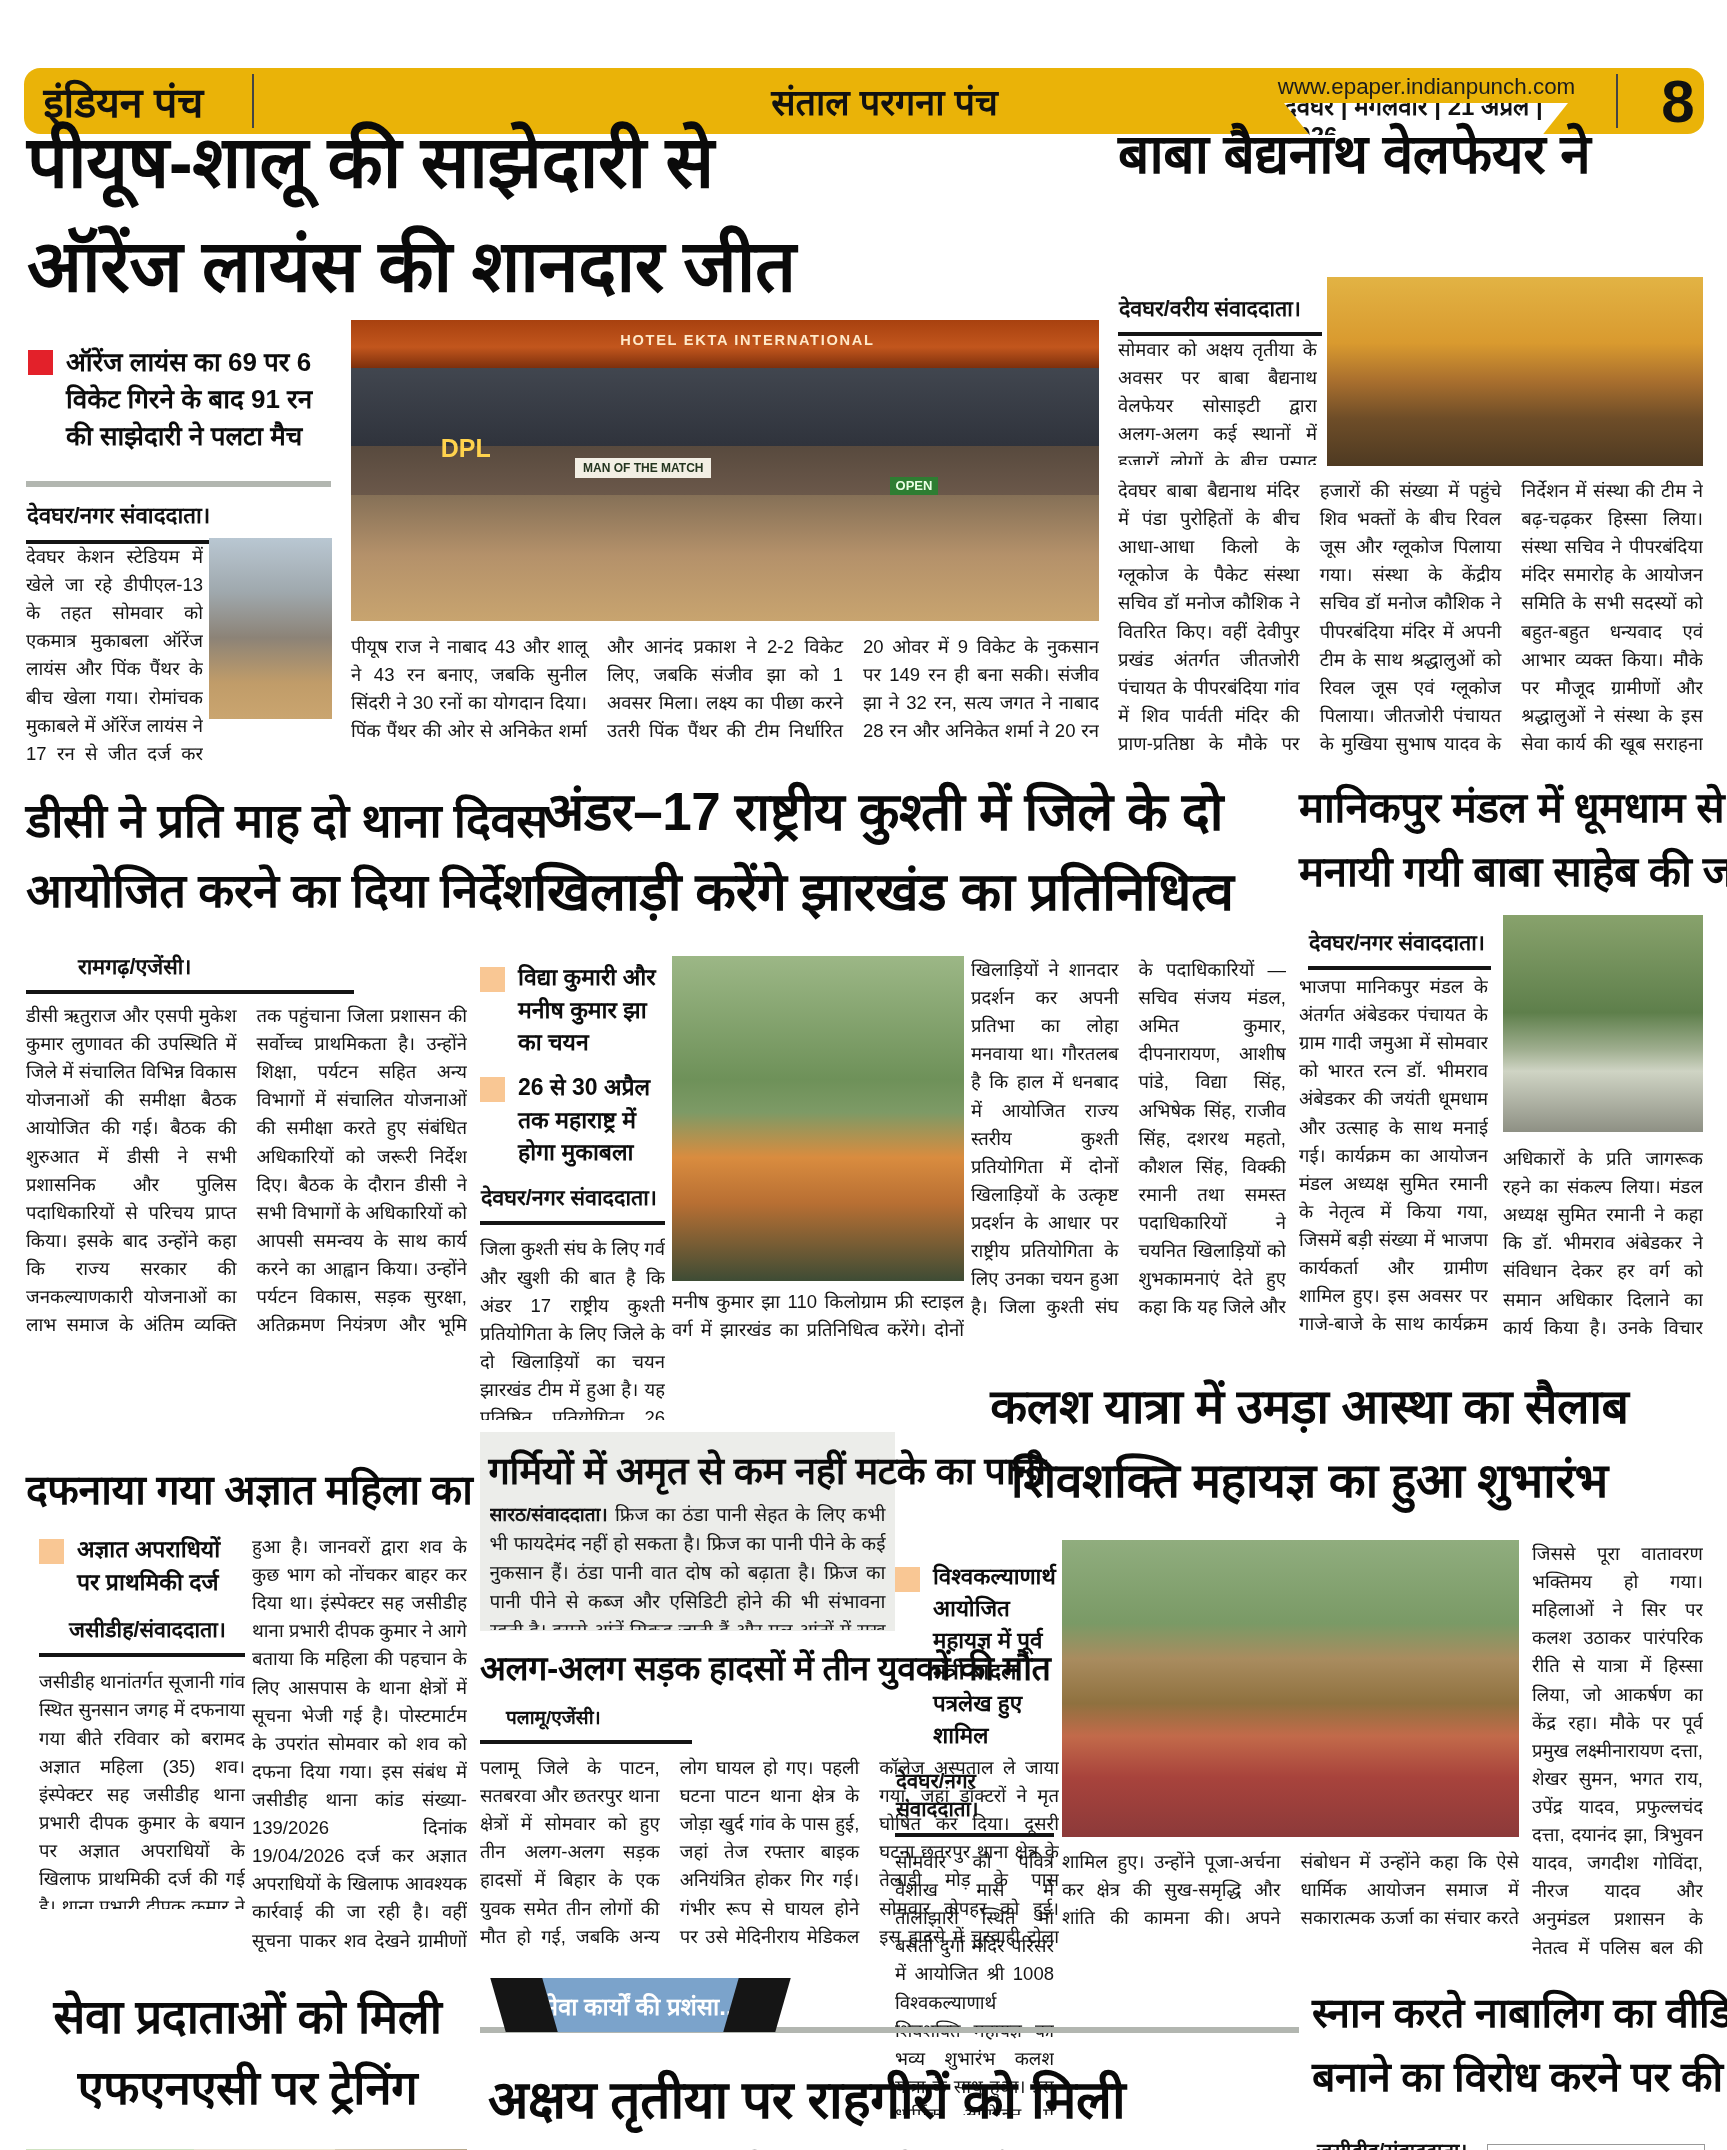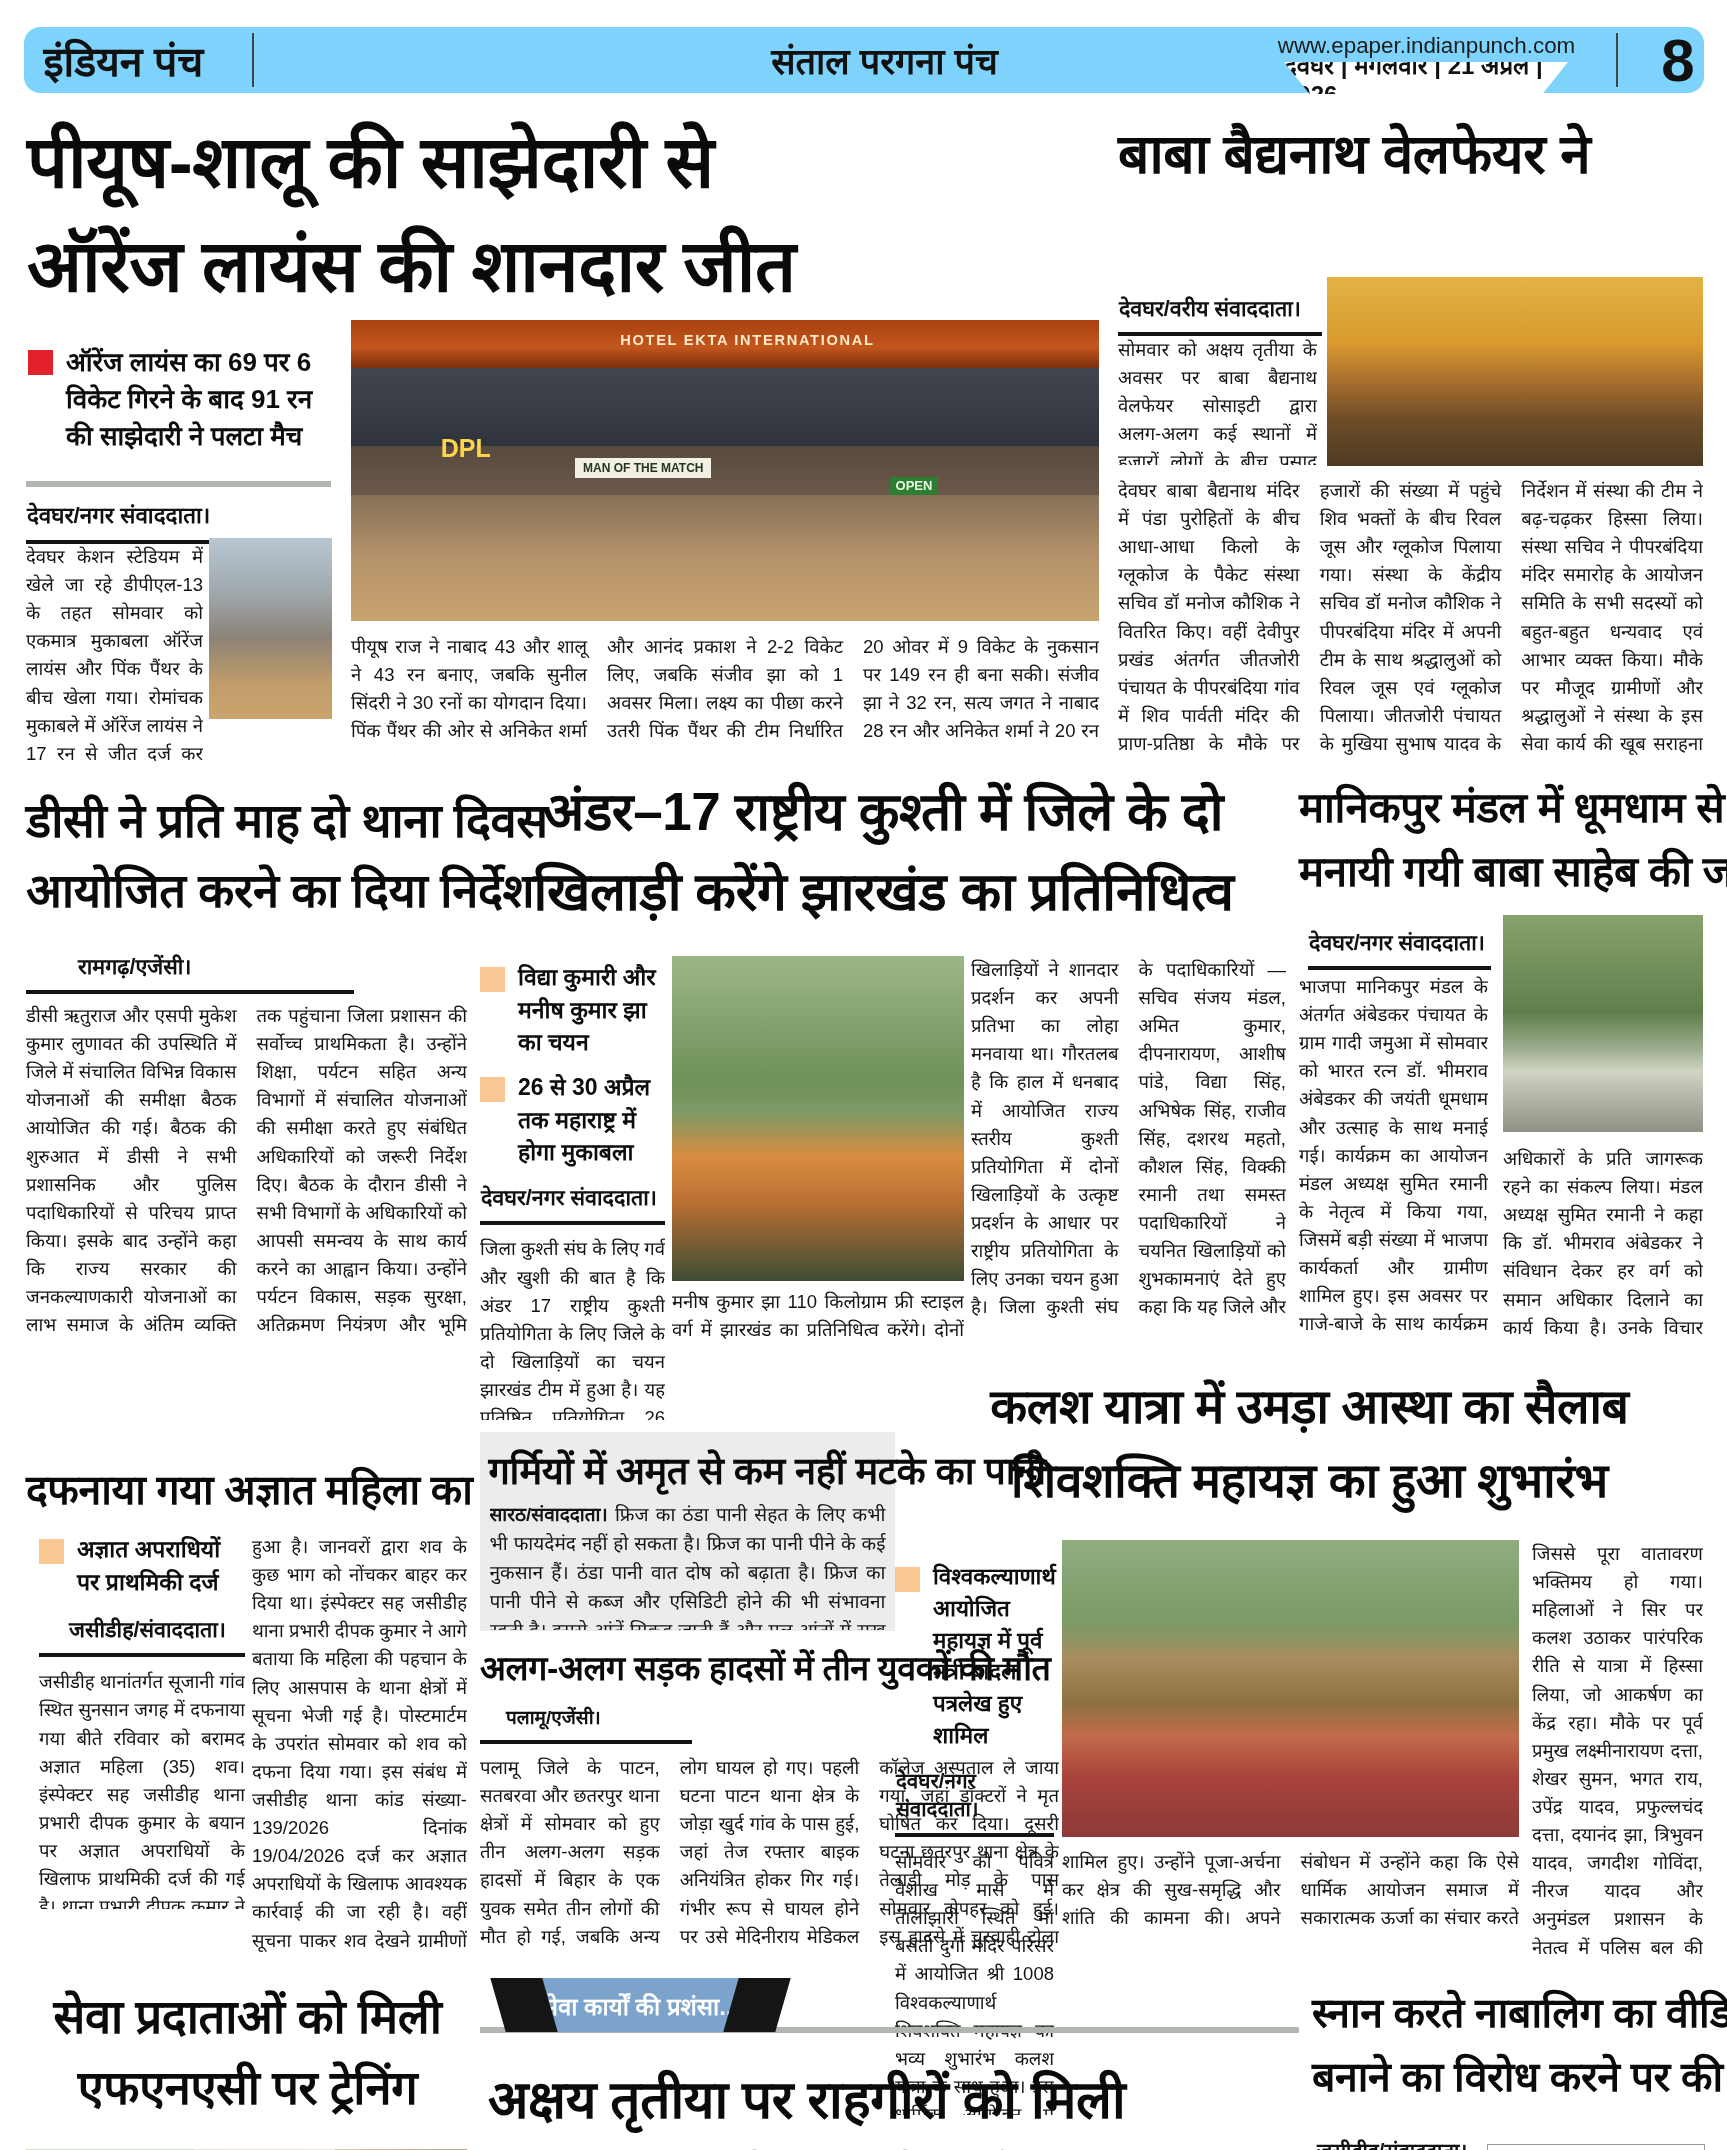--- a/index.html
+++ b/index.html
@@ -20,21 +20,21 @@
   .sq.red{background:#e3212a;}
   .sq.peach{background:#f9c794;}
   .byline{font-weight:700;border-bottom:4.3px solid #141414;padding:8.6px 0.9px 10.3px;}
   .grayrule{background:#b2b6b0;height:6px;}
   .photo{position:absolute;overflow:hidden;background:#9b8c76;}
   .photo .lbl{position:absolute;font-weight:700;}
   .ribbon{background:#7ba3cb;color:#ffffff;font-weight:700;display:flex;align-items:center;justify-content:center;}
   .ribbon::before,.ribbon::after{content:"";position:absolute;top:0;width:52px;height:100%;background:#151515;}
   .ribbon::before{left:-22.4px;transform:skewX(16deg);}
   .ribbon::after{right:-22.4px;transform:skewX(-16deg);}
-  .headerbar{background:#7dd3fc;border-radius:16.3px;}
+  .headerbar{background:#eab308;border-radius:16.3px;margin-top:41px;}
   .vrule{width:2.2px;background:#444;}
   .trap{background:#ffffff;clip-path:polygon(0 0,100% 0,91% 100%,9% 100%);display:flex;align-items:center;justify-content:center;}
 </style>
 </head>
 <body>
 
 <div class="sheet">
 
   <header class="abs headerbar" style="left:24px;top:27px;width:1680px;height:66px;">
     <div class="abs" style="left:19.4px;top:0;height:66px;display:flex;align-items:center;font-size:41px;font-weight:700;">इंडियन पंच</div>

